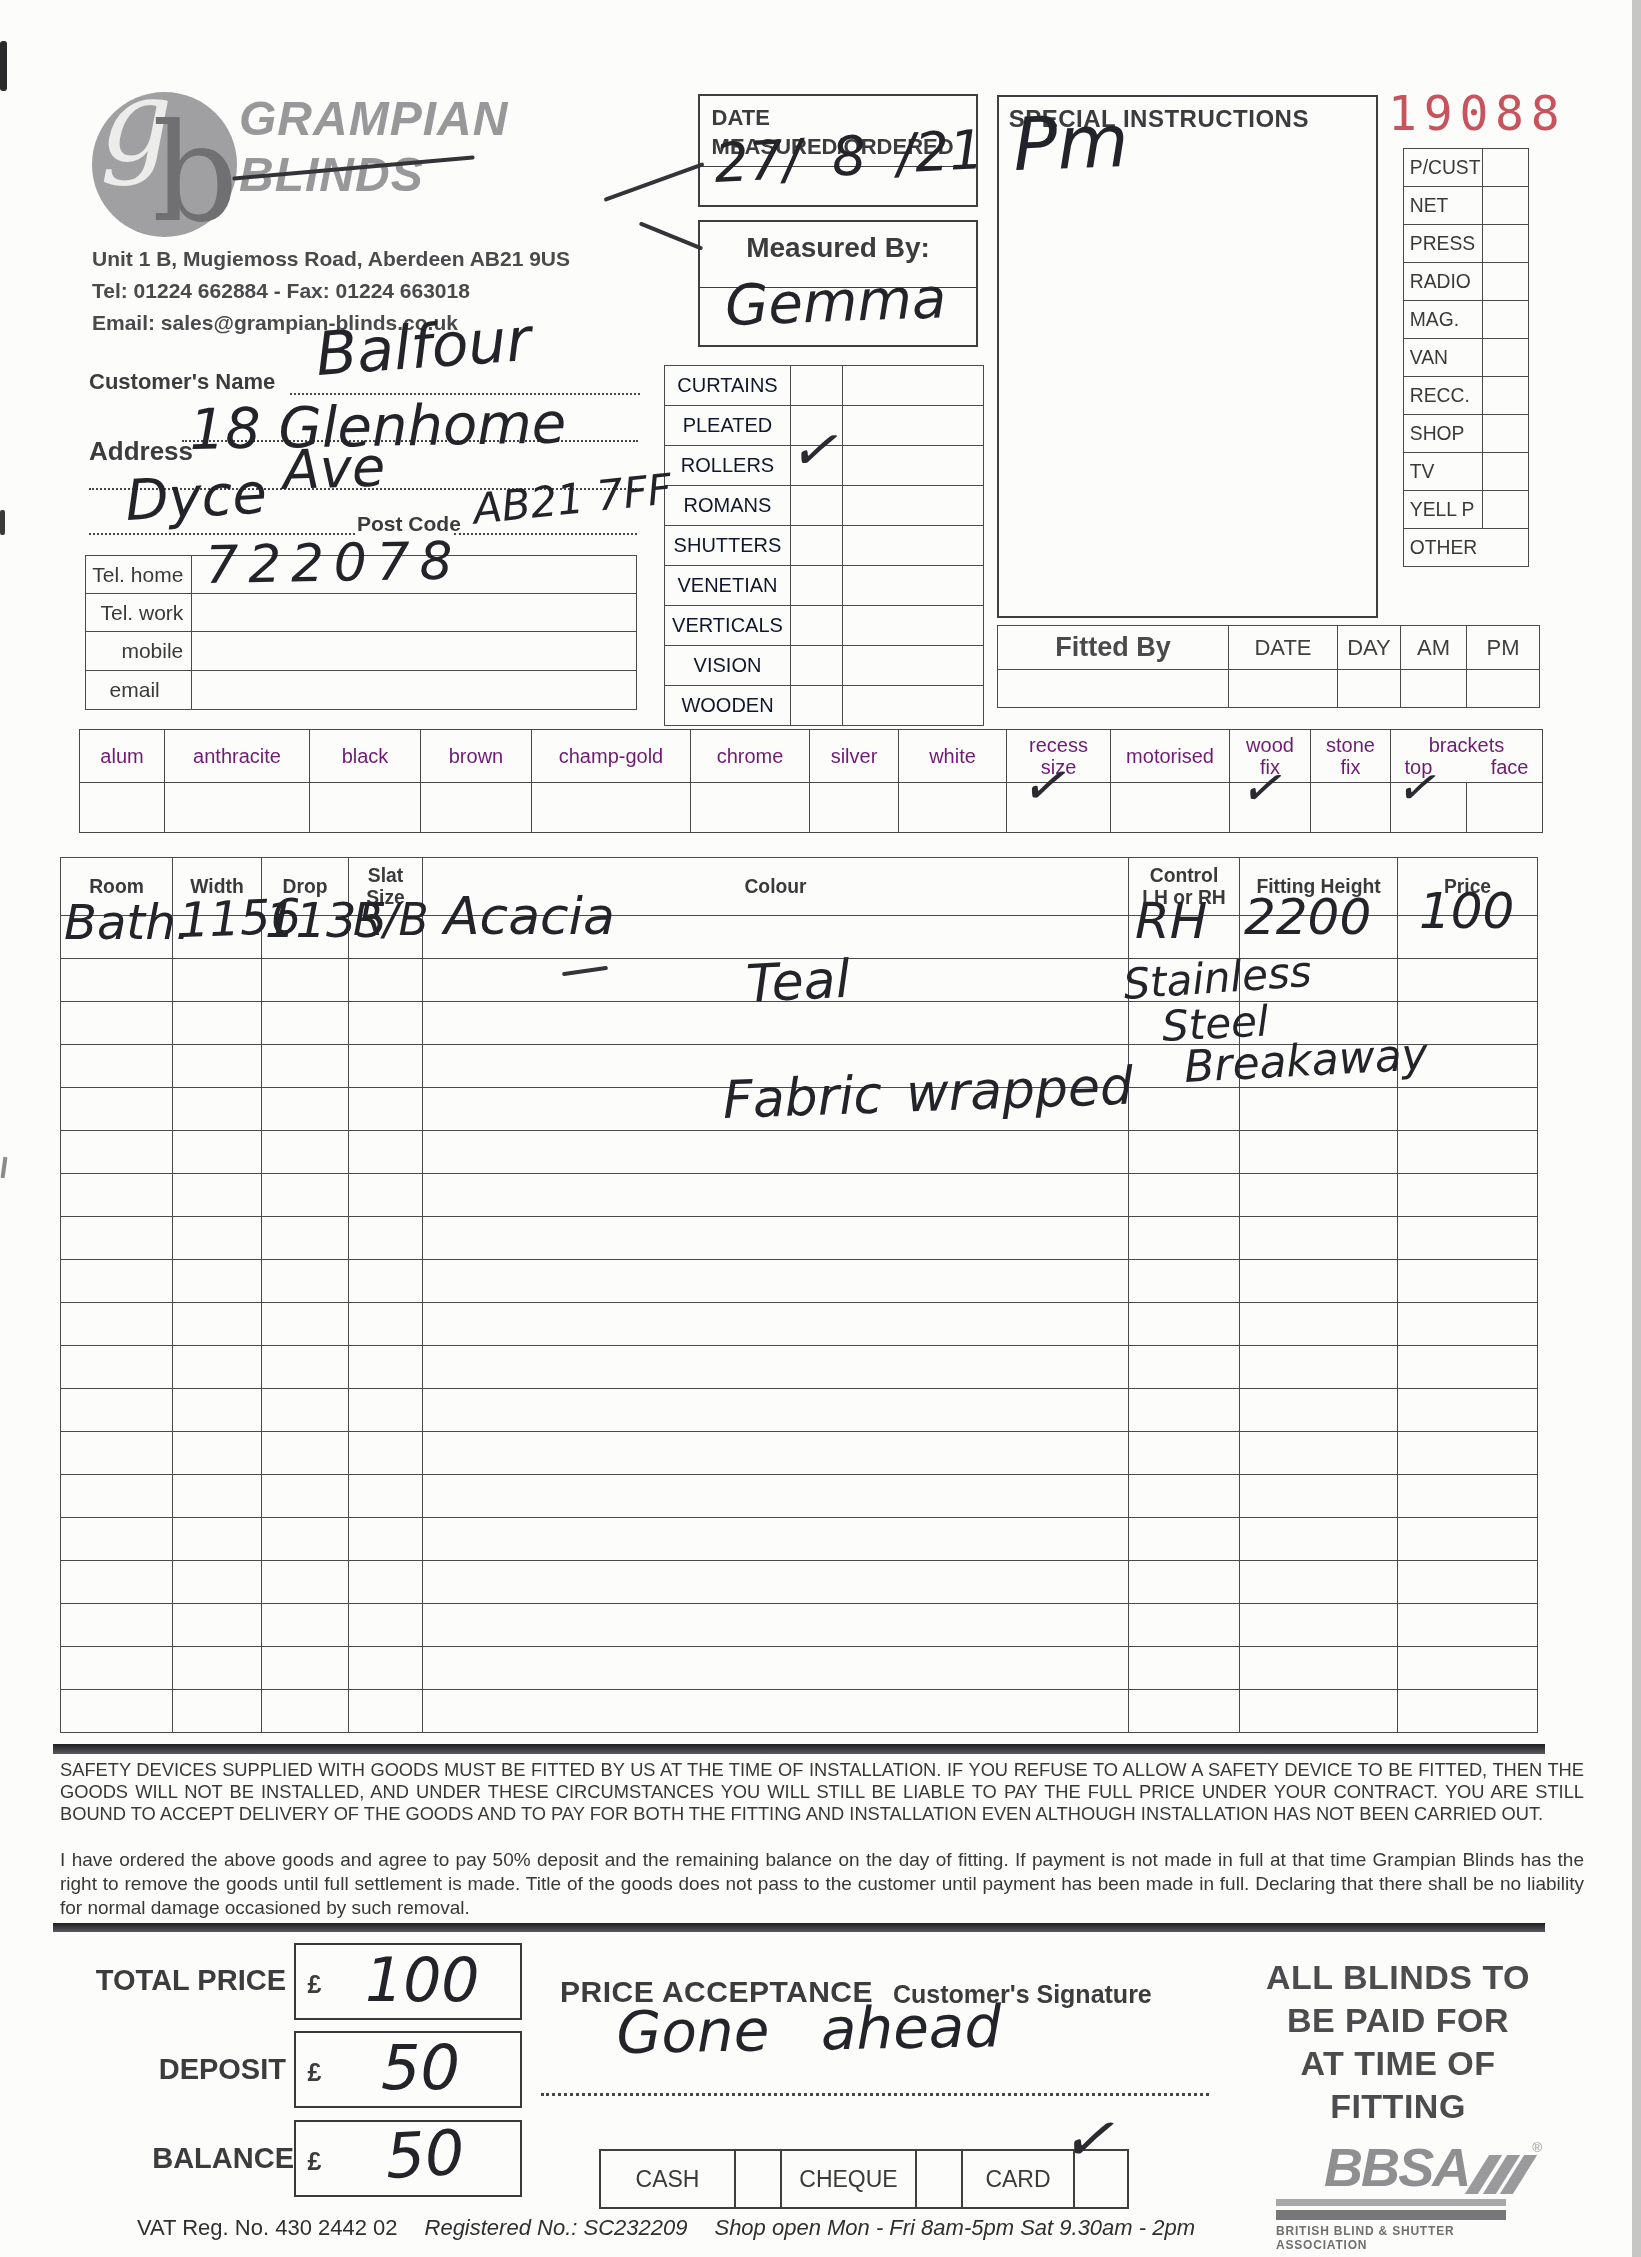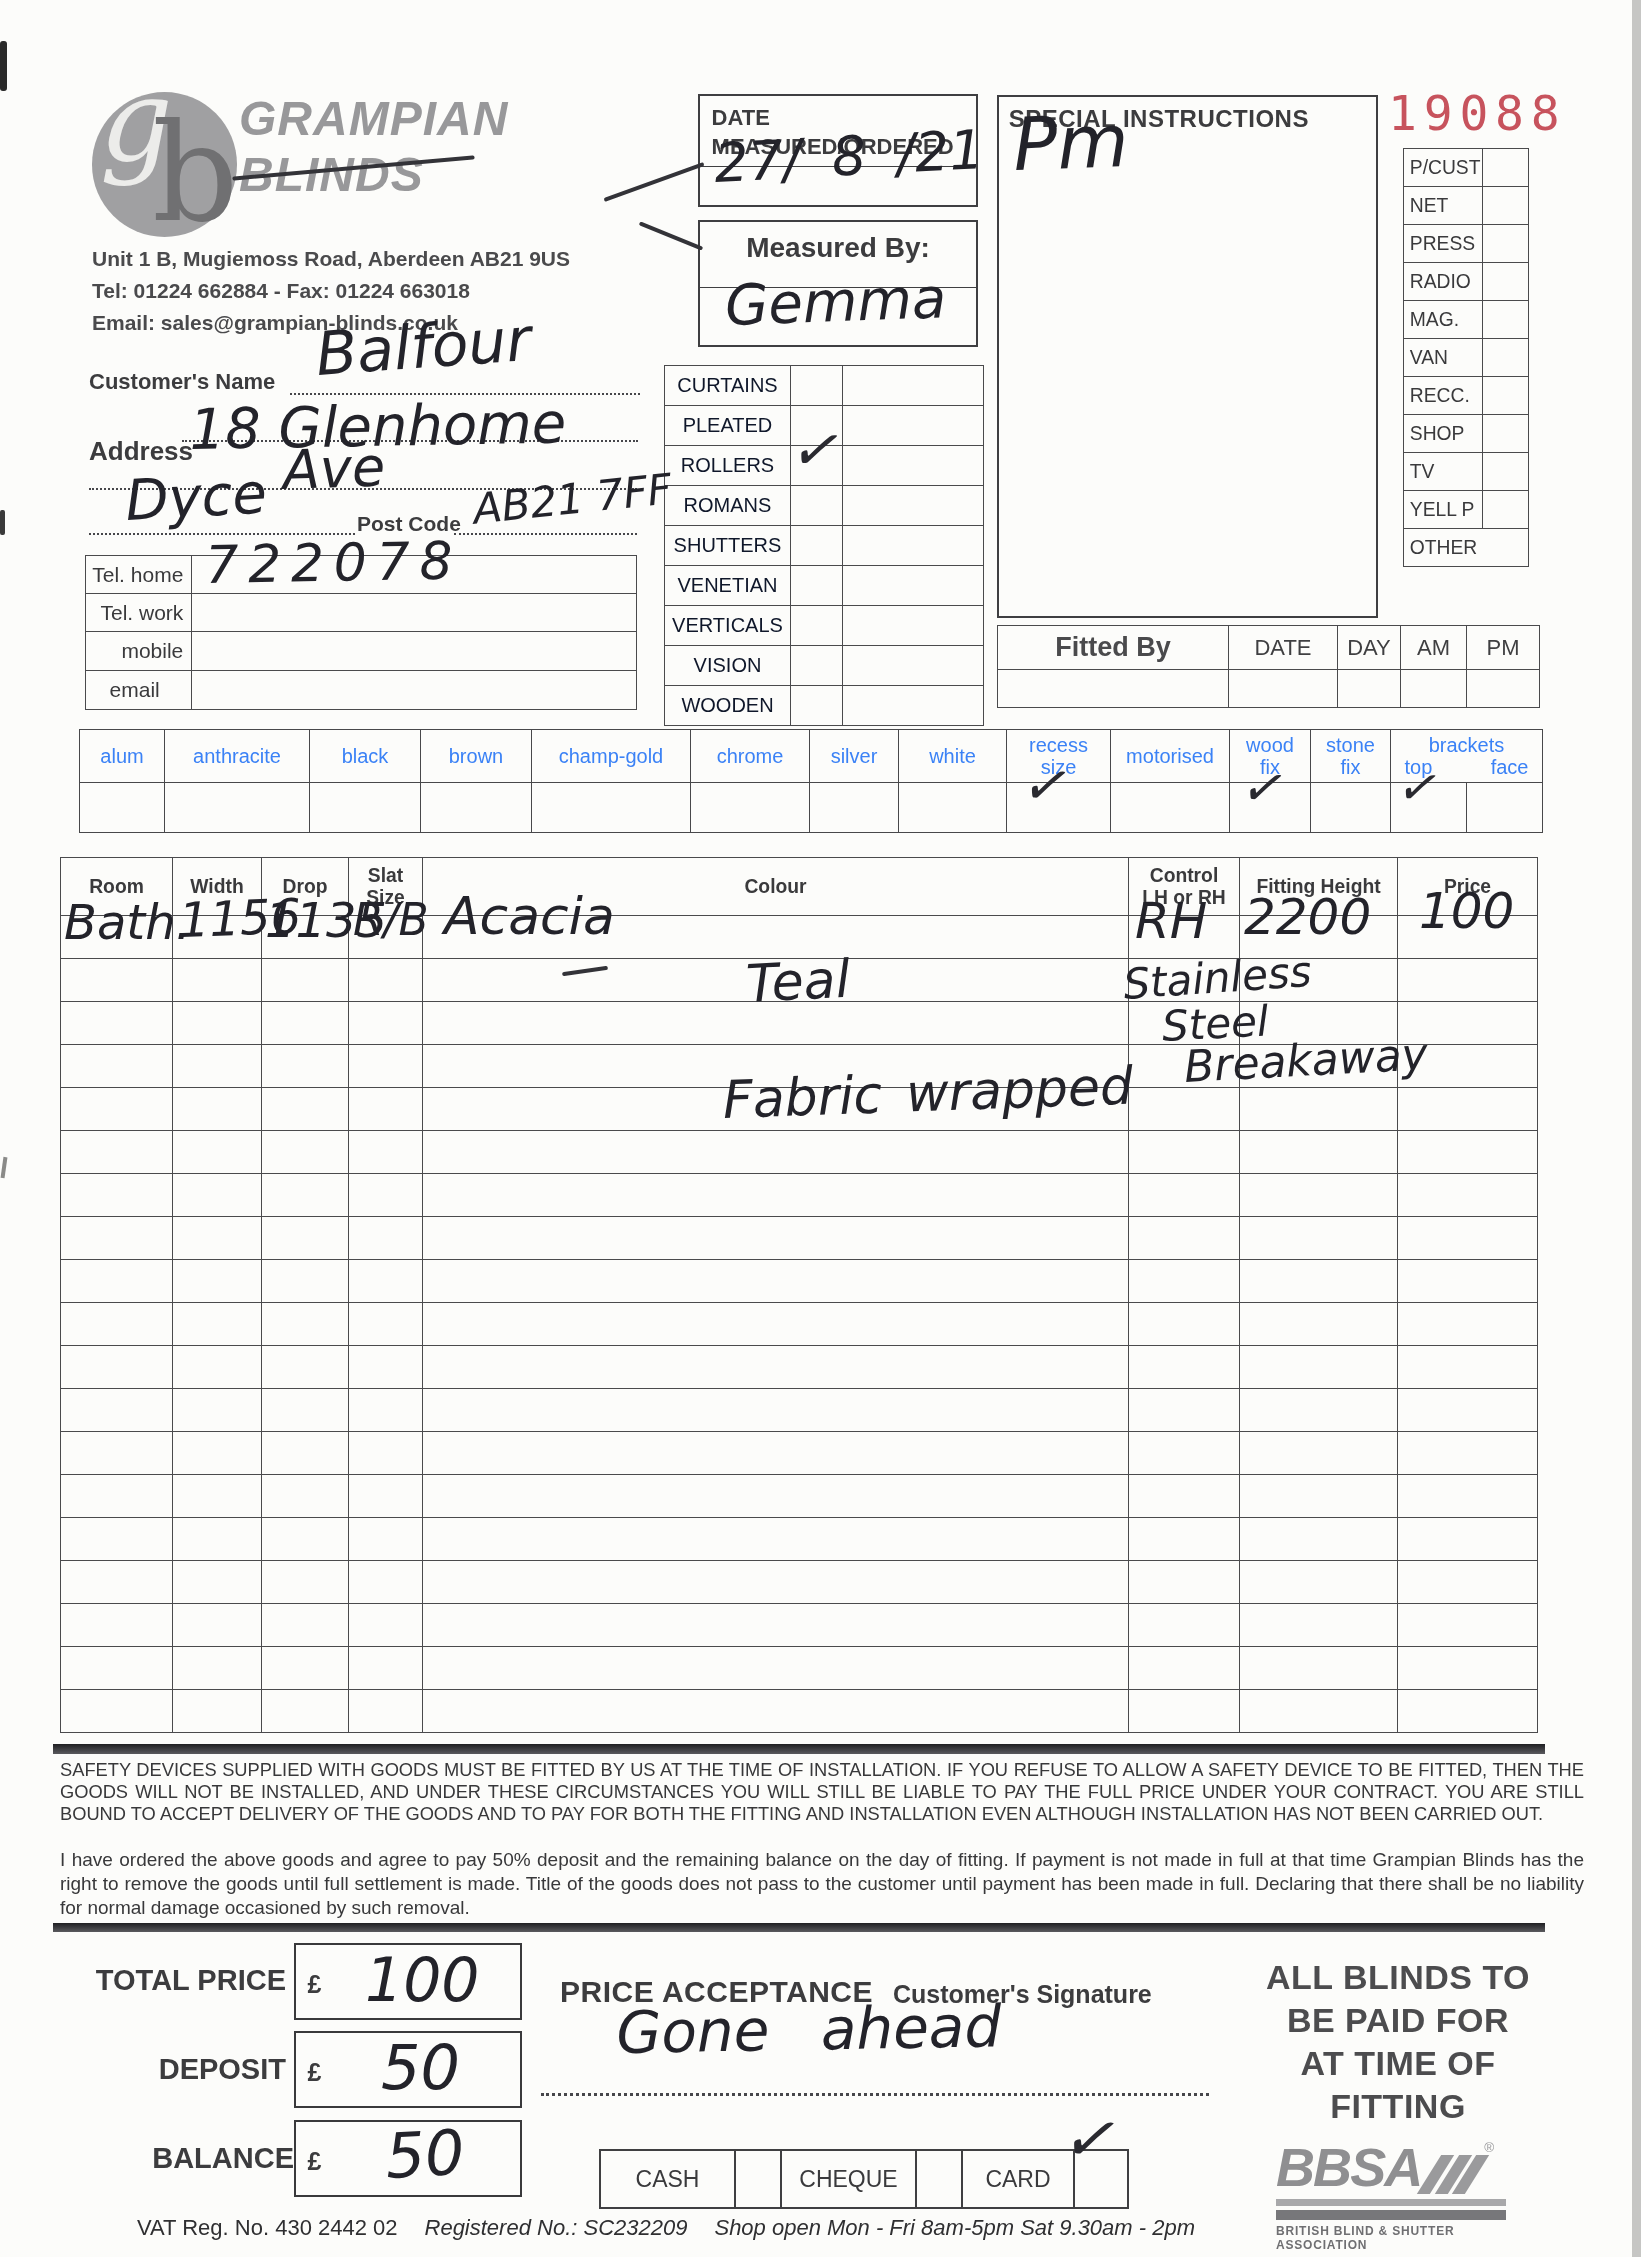--- a/index.html
+++ b/index.html
@@ -28,27 +28,27 @@
   
   .pt td{height:39px;font-size:20px;text-align:center;color:#0f172a;}
   .ref td{height:37px;font-size:19.3px;color:#3a3a3c;}
   .ref .rl{text-align:left;padding-left:5.8px;}
   
   .strip{position:absolute;left:79px;top:729px;width:1464px;height:104px;display:flex;
       border:1.9px solid #48484a;box-sizing:border-box;z-index:2;}
   .scell{border-right:1.9px solid #48484a;display:flex;flex-direction:column;box-sizing:border-box;}
   .scell:last-child{border-right:none;}
   .slab{height:53px;display:flex;align-items:center;justify-content:center;text-align:center;
-      font-size:20px;color:#3b82f6;border-bottom:1.9px solid #48484a;box-sizing:border-box;line-height:1.1;}
+      font-size:20px;color:#701a75;border-bottom:1.9px solid #48484a;box-sizing:border-box;line-height:1.1;}
   .sbox{flex:1;}
   .fit td{font-size:22px;text-align:center;color:#3f3f41;}
   .pay-box{position:absolute;width:228px;height:77px;border:2.9px solid #39393b;box-sizing:border-box;}
   .meth td{height:56px;font-size:23px;text-align:center;color:#3a3a3c;border:2.4px solid #3f3f41;}
   .notice{font-weight:900;font-size:34px;line-height:43px;color:#4c4c4e;text-align:center;letter-spacing:0.5px;}
-  .bbsa-text{font-style:italic;font-weight:900;font-size:54px;color:#8f8f91;letter-spacing:-1.9px;line-height:1;}
+  .bbsa-text{font-style:italic;font-weight:900;font-size:54px;color:#8f8f91;letter-spacing:-1.9px;line-height:1;margin-left:48px;}
   .bbsa-stripe{width:12.6px;height:39px;background:#9a9a9c;transform:skewX(-32deg);}
   .terms1{font-size:18.3px;line-height:22px;color:#38383a;text-align:justify;font-weight:500;}
   .terms2{font-size:19px;line-height:24px;color:#38383a;text-align:justify;}
 </style>
 </head>
 <body>
 
 <div class="page">
 
   <div class="abs" style="right:0;top:0;width:8.7px;height:2257px;background:#c6c6c4;"></div>

